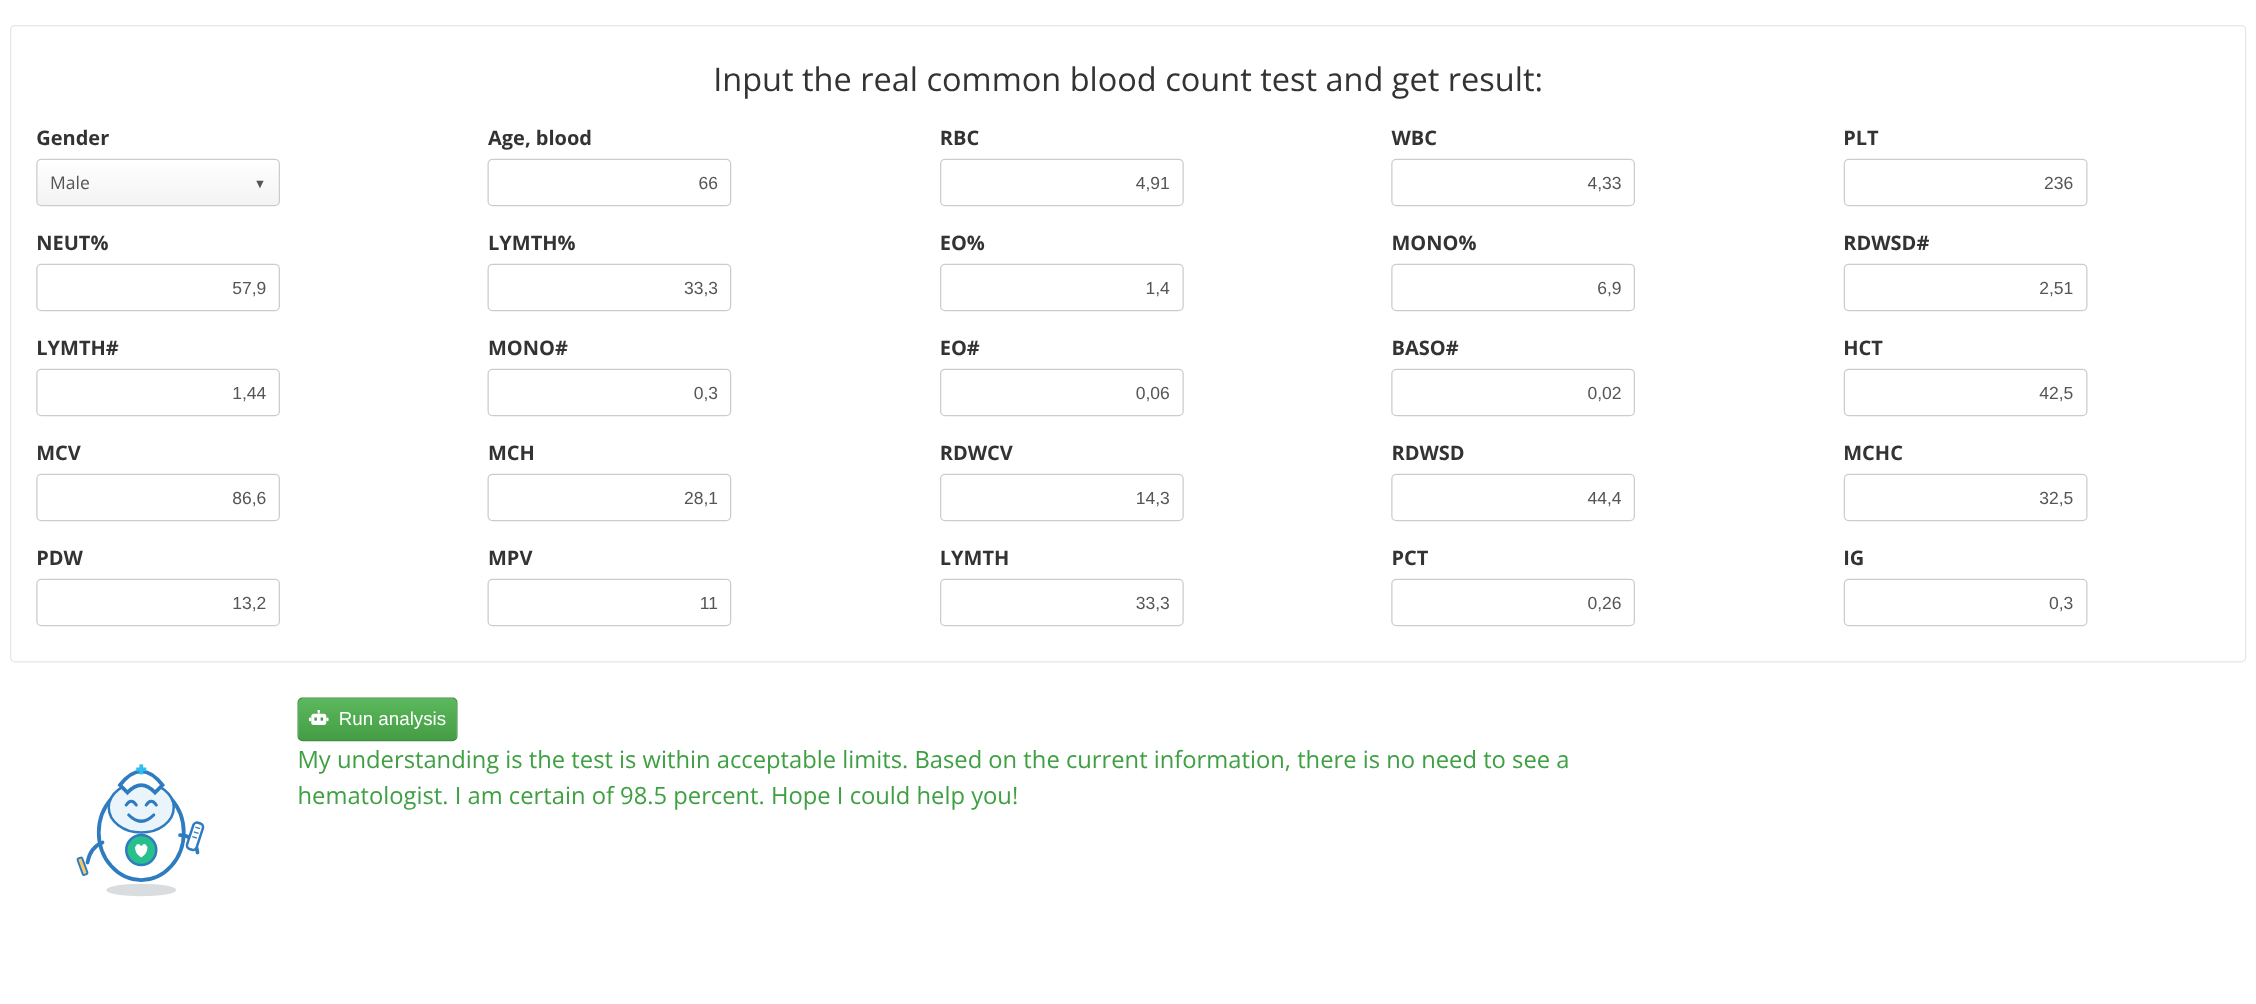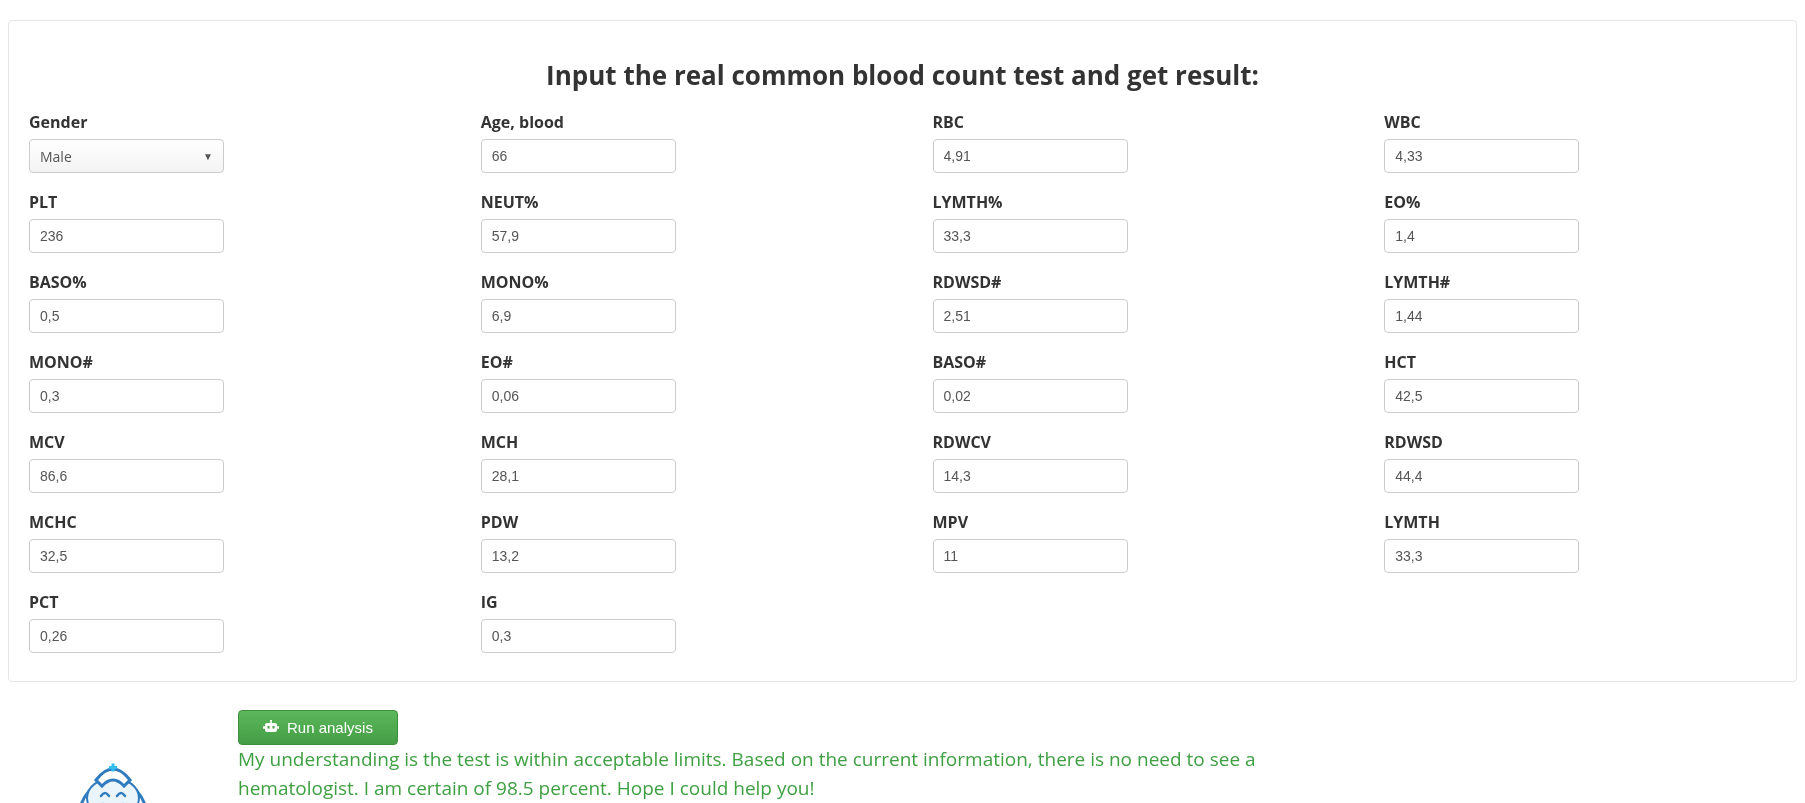--- a/index.html
+++ b/index.html
@@ -11,48 +11,49 @@
     background: #fff;
   }
   .panel {
     border: 1px solid #e5e5e5;
     border-radius: 4px;
     padding: 20px 20px 28px 20px;
   }
   .panel h2 {
     text-align: center;
     font-size: 26px;
-    font-weight: 700;
-    margin: 16px 0 18px 0;
+    font-weight: 400;
+    margin: 4px 0 18px 0;
     color: #333;
   }
   .grid {
     display: grid;
-    grid-template-columns: repeat(4, 1fr);
+    grid-template-columns: repeat(5, 1fr);
     column-gap: 60px;
     row-gap: 18px;
   }
   .field label {
     display: block;
     font-weight: 700;
     font-size: 16px;
     color: #333;
     margin-bottom: 6px;
   }
   .field input,
   .field .select {
     width: 100%;
     max-width: 195px;
     height: 34px;
-    padding: 2px 10px;
+    padding: 18px 10px;
     font-size: 14px;
     border: 1px solid #ccc;
     border-radius: 4px;
     background: #fff;
     color: #555;
+    text-align: right;
   }
   .field .select {
     display: flex;
     align-items: center;
     justify-content: space-between;
     background: linear-gradient(#ffffff, #f3f3f3);
     cursor: pointer;
   }
   .field .select .caret {
     font-size: 10px;
@@ -74,21 +75,21 @@
   }
   .result-col {
     flex: 1;
   }
   .run-btn {
     background: #4caf50;
     background: linear-gradient(#5cb85c, #449d44);
     border: 1px solid #3e8e3e;
     color: #fff;
     font-size: 15px;
-    padding: 8px 24px;
+    padding: 8px 8px;
     border-radius: 4px;
     cursor: pointer;
     display: inline-flex;
     align-items: center;
     gap: 8px;
   }
   .run-btn .bot-icon {
     font-size: 14px;
     line-height: 1;
   }
@@ -115,21 +116,20 @@
           <span class="caret">▼</span>
         </div>
       </div>
       <div class="field"><label>Age, blood</label><input type="text" value="66" style=""></div>
       <div class="field"><label>RBC</label><input type="text" value="4,91" style=""></div>
       <div class="field"><label>WBC</label><input type="text" value="4,33" style=""></div>
       <div class="field"><label>PLT</label><input type="text" value="236" style=""></div>
       <div class="field"><label>NEUT%</label><input type="text" value="57,9" style=""></div>
       <div class="field"><label>LYMTH%</label><input type="text" value="33,3" style=""></div>
       <div class="field"><label>EO%</label><input type="text" value="1,4" style=""></div>
-      <div class="field"><label>BASO%</label><input type="text" value="0,5" style=""></div>
       <div class="field"><label>MONO%</label><input type="text" value="6,9" style=""></div>
       <div class="field"><label>RDWSD#</label><input type="text" value="2,51" style=""></div>
       <div class="field"><label>LYMTH#</label><input type="text" value="1,44" style=""></div>
       <div class="field"><label>MONO#</label><input type="text" value="0,3" style=""></div>
       <div class="field"><label>EO#</label><input type="text" value="0,06" style=""></div>
       <div class="field"><label>BASO#</label><input type="text" value="0,02" style=""></div>
       <div class="field"><label>HCT</label><input type="text" value="42,5" style=""></div>
       <div class="field"><label>MCV</label><input type="text" value="86,6" style=""></div>
       <div class="field"><label>MCH</label><input type="text" value="28,1" style=""></div>
       <div class="field"><label>RDWCV</label><input type="text" value="14,3" style=""></div>

